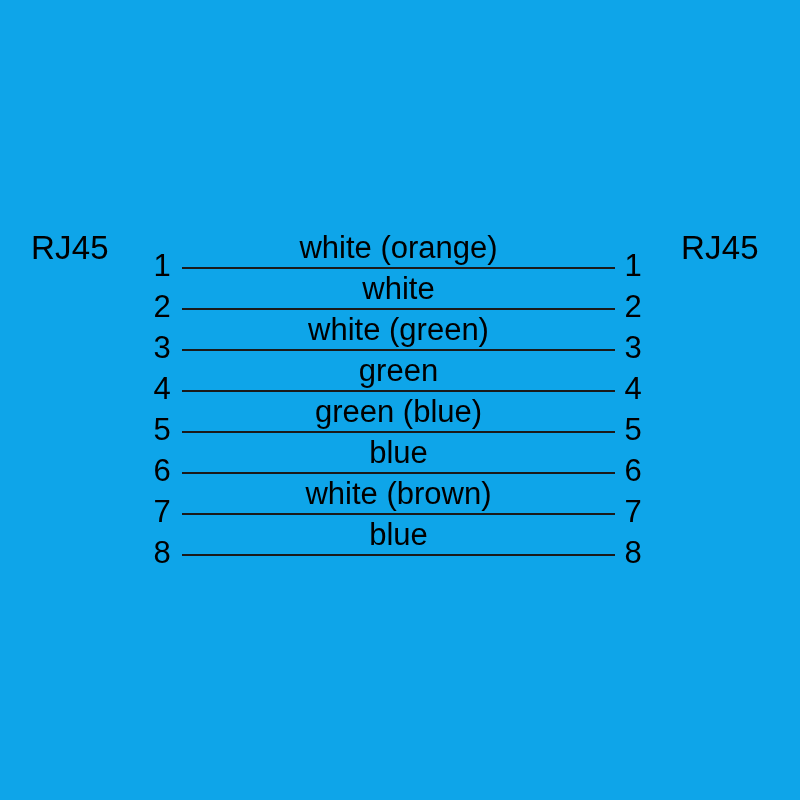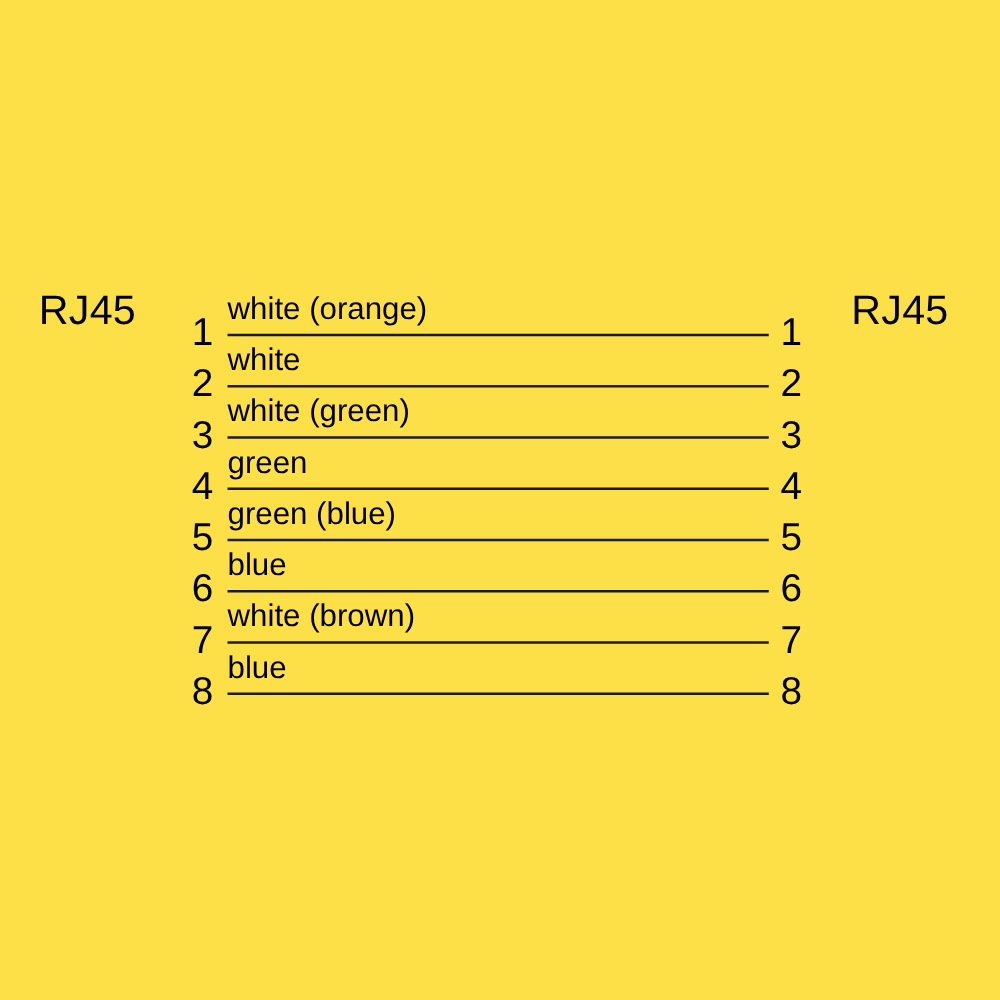--- a/index.html
+++ b/index.html
@@ -9,21 +9,21 @@
     background: #ffffff;
   }
   body {
     font-family: "Liberation Sans", sans-serif;
     -webkit-font-smoothing: antialiased;
   }
   #diagram {
     position: relative;
     width: 800px;
     height: 800px;
-    background: #fde047;
+    background: #0ea5e9;
     overflow: hidden;
   }
 
   
   .connector-label {
     position: absolute;
     font-size: 33px;
     line-height: 33px;
     color: #000000;
     letter-spacing: 0.2px;
@@ -60,21 +60,22 @@
     top: 0;
     height: 0;
     border-top: 2px solid #1a1a1a;
   }
 
   .wire-label {
     position: absolute;
     left: 182px;
     width: 433px;
     top: -35px;
-    font-size: 25px;
+    text-align: center;
+    font-size: 31px;
     line-height: 31px;
     color: #000000;
     white-space: nowrap;
   }
 </style>
 </head>
 <body>
 
 <div id="diagram">
 

